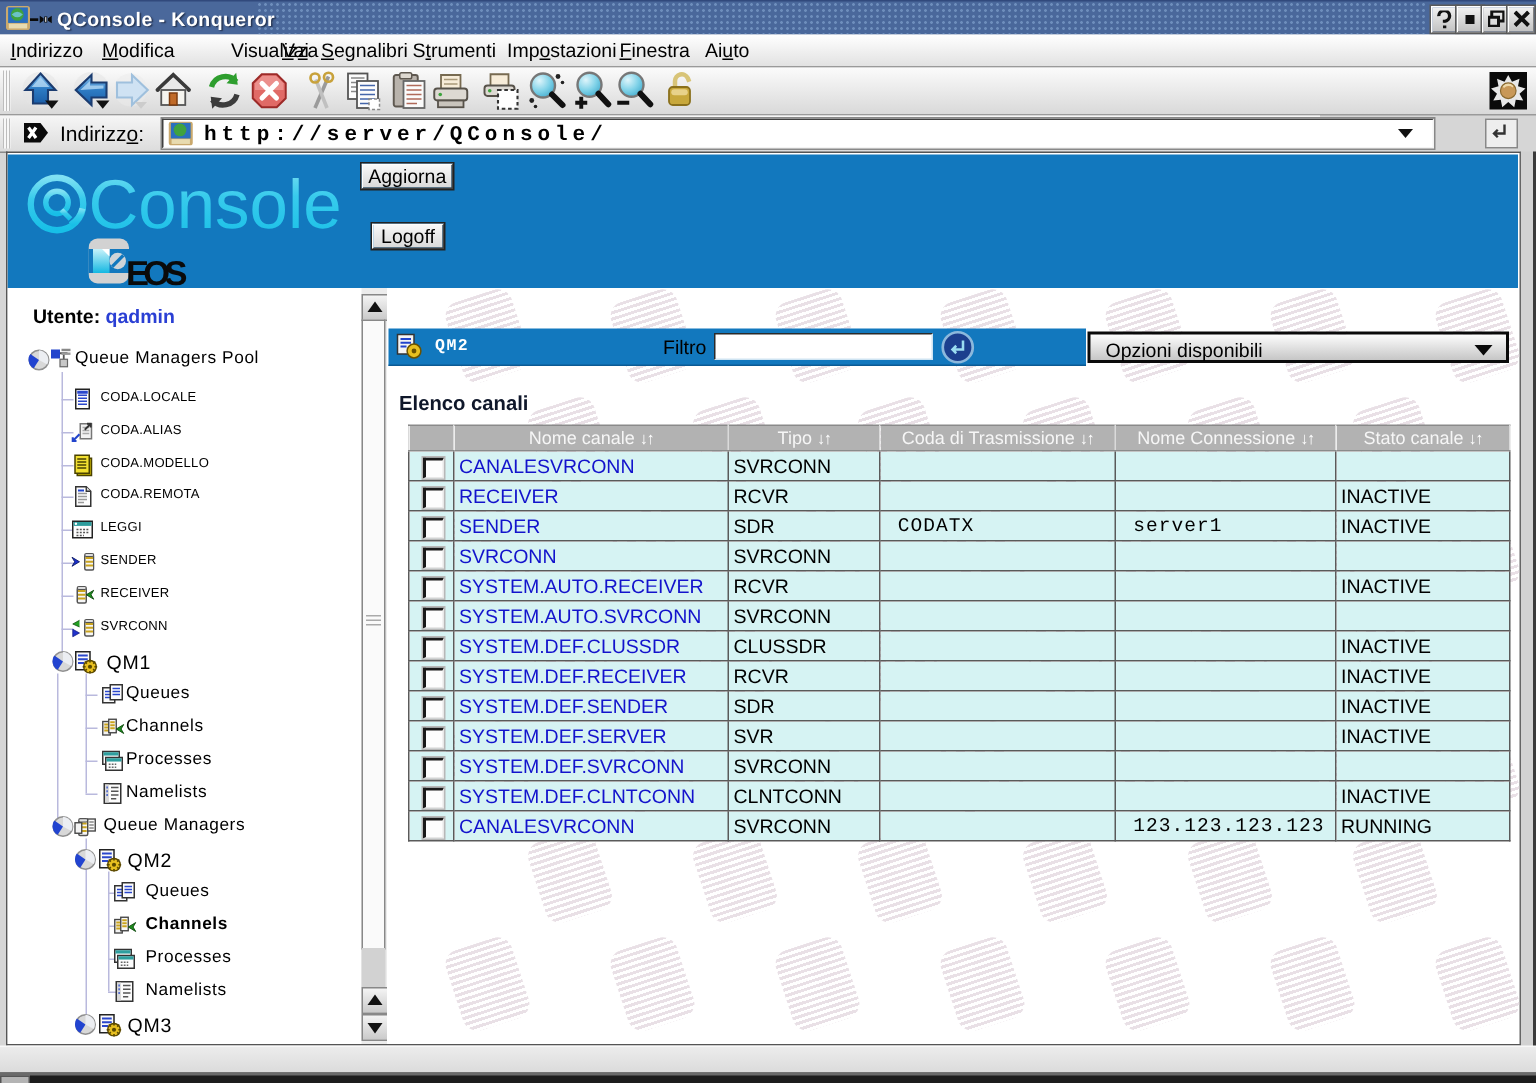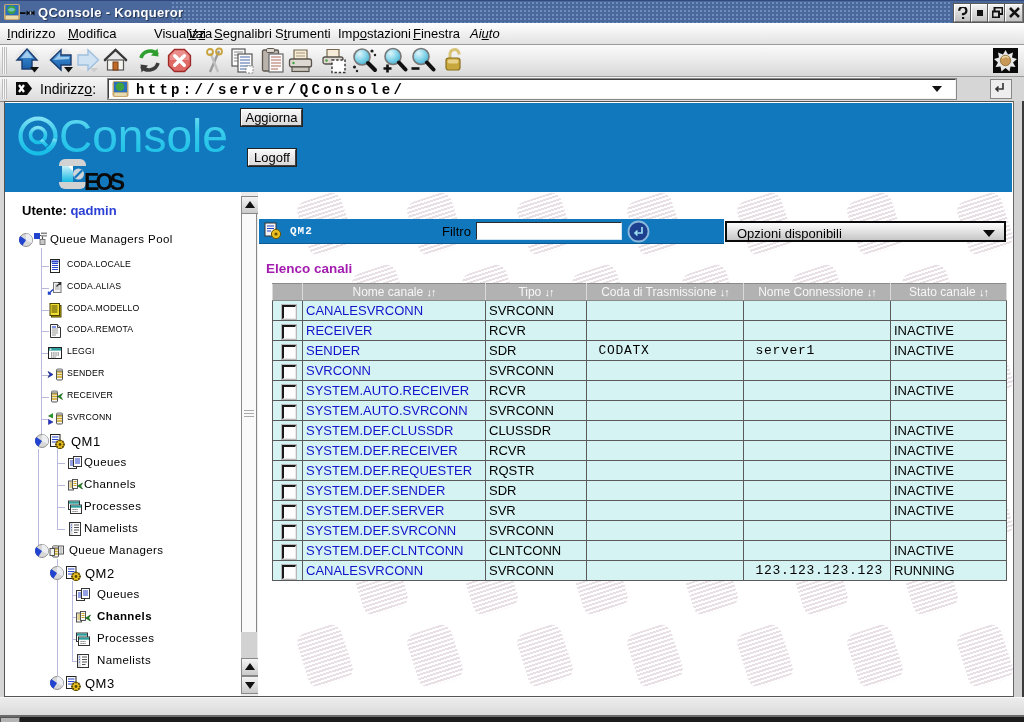--- a/index.html
+++ b/index.html
@@ -68,21 +68,21 @@
 .trow.qm{font-size:13px;letter-spacing:0.5px;}
 .trow.tb{font-weight:bold;}
 .wm{position:absolute;width:46px;height:56px;border-radius:10px;transform:rotate(-18deg);
  background:repeating-linear-gradient(180deg,#e9e0e6 0 2px,rgba(255,255,255,0) 2px 4px);}
 
 .sbtn{width:16px;background:linear-gradient(180deg,#f4f4f4,#cacaca);border:1px solid #888;}
 
 #qm2bar{left:254px;top:117px;width:465px;height:24px;background:#1278be;border-bottom:1px solid #0b5a94;}
 #opzioni{left:720px;top:119px;width:277px;height:17px;background:linear-gradient(180deg,#fdfdfd,#c6c6c6);
  border:2px solid #0a0a0a;font-size:13px;color:#000;}
-#elenco{left:261px;top:159px;font-size:13.5px;font-weight:bold;color:#a21caf;}
+#elenco{left:261px;top:159px;font-size:13.5px;font-weight:bold;color:#0f172a;}
 #tblwrap{left:267px;top:181px;}
 table{border-collapse:collapse;table-layout:fixed;}
 td,th{overflow:hidden;white-space:nowrap;}
 th{height:14px;background:#b2b2b2;color:#f6f6f6;font-size:12px;font-weight:normal;
  border:1px solid #8a8a8a;border-left-color:#dadada;border-right-color:#dadada;}
 .sa{font-size:11px;color:#fff;letter-spacing:-1px;}
 td{height:19px;background:#d6f3f3;font-size:13px;color:#000;padding:0 0 0 3px;
  border:1px solid #5a5a5a;}
 td.mono{font-family:"Liberation Mono",monospace;font-size:13px;letter-spacing:0.7px;}
 td a{color:#1313cc;text-decoration:none;}
@@ -124,21 +124,21 @@
 
 <div id="menubar" class="abs">
  <span style="left:7px;"><u>I</u>ndirizzo</span>
  <span style="left:68px;"><u>M</u>odifica</span>
  <span style="left:124px;margin-left:30px;">Visualiz<u>z</u>a</span>
  <span style="left:188px;"><u>V</u>ai</span>
  <span style="left:214px;"><u>S</u>egnalibri</span>
  <span style="left:275px;">S<u>t</u>rumenti</span>
  <span style="left:338px;">Imp<u>o</u>stazioni</span>
  <span style="left:413px;"><u>F</u>inestra</span>
- <span style="left:470px;font-style:italic;">Ai<u>u</u>to</span>
+ <span style="left:470px;">Ai<u>u</u>to</span>
 </div>
 
 <div id="toolbar" class="abs">
  <div class="handle abs" style="left:2px;top:2px;height:27px;"></div>
  <svg class="tbico abs" style="left:14px;" viewBox="0 0 27 27">
       <defs>
         <linearGradient id="bl" x1="0" y1="0" x2="0" y2="1">
           <stop offset="0" stop-color="#8ec4ef"></stop>
           <stop offset="0.5" stop-color="#2e7cc4"></stop>
           <stop offset="1" stop-color="#1b5ea8"></stop>
@@ -730,30 +730,20 @@
             <td><a>SYSTEM.DEF.RECEIVER</a></td>
             <td>RCVR</td>
             <td class="mono"></td>
             <td class="mono"></td>
             <td>INACTIVE</td>
           </tr>
    <tr>
             <td>
               <div class="cb"></div>
             </td>
-            <td><a>SYSTEM.DEF.REQUESTER</a></td>
-            <td>RQSTR</td>
-            <td class="mono"></td>
-            <td class="mono"></td>
-            <td>INACTIVE</td>
-          </tr>
-   <tr>
-            <td>
-              <div class="cb"></div>
-            </td>
             <td><a>SYSTEM.DEF.SENDER</a></td>
             <td>SDR</td>
             <td class="mono"></td>
             <td class="mono"></td>
             <td>INACTIVE</td>
           </tr>
    <tr>
             <td>
               <div class="cb"></div>
             </td>

